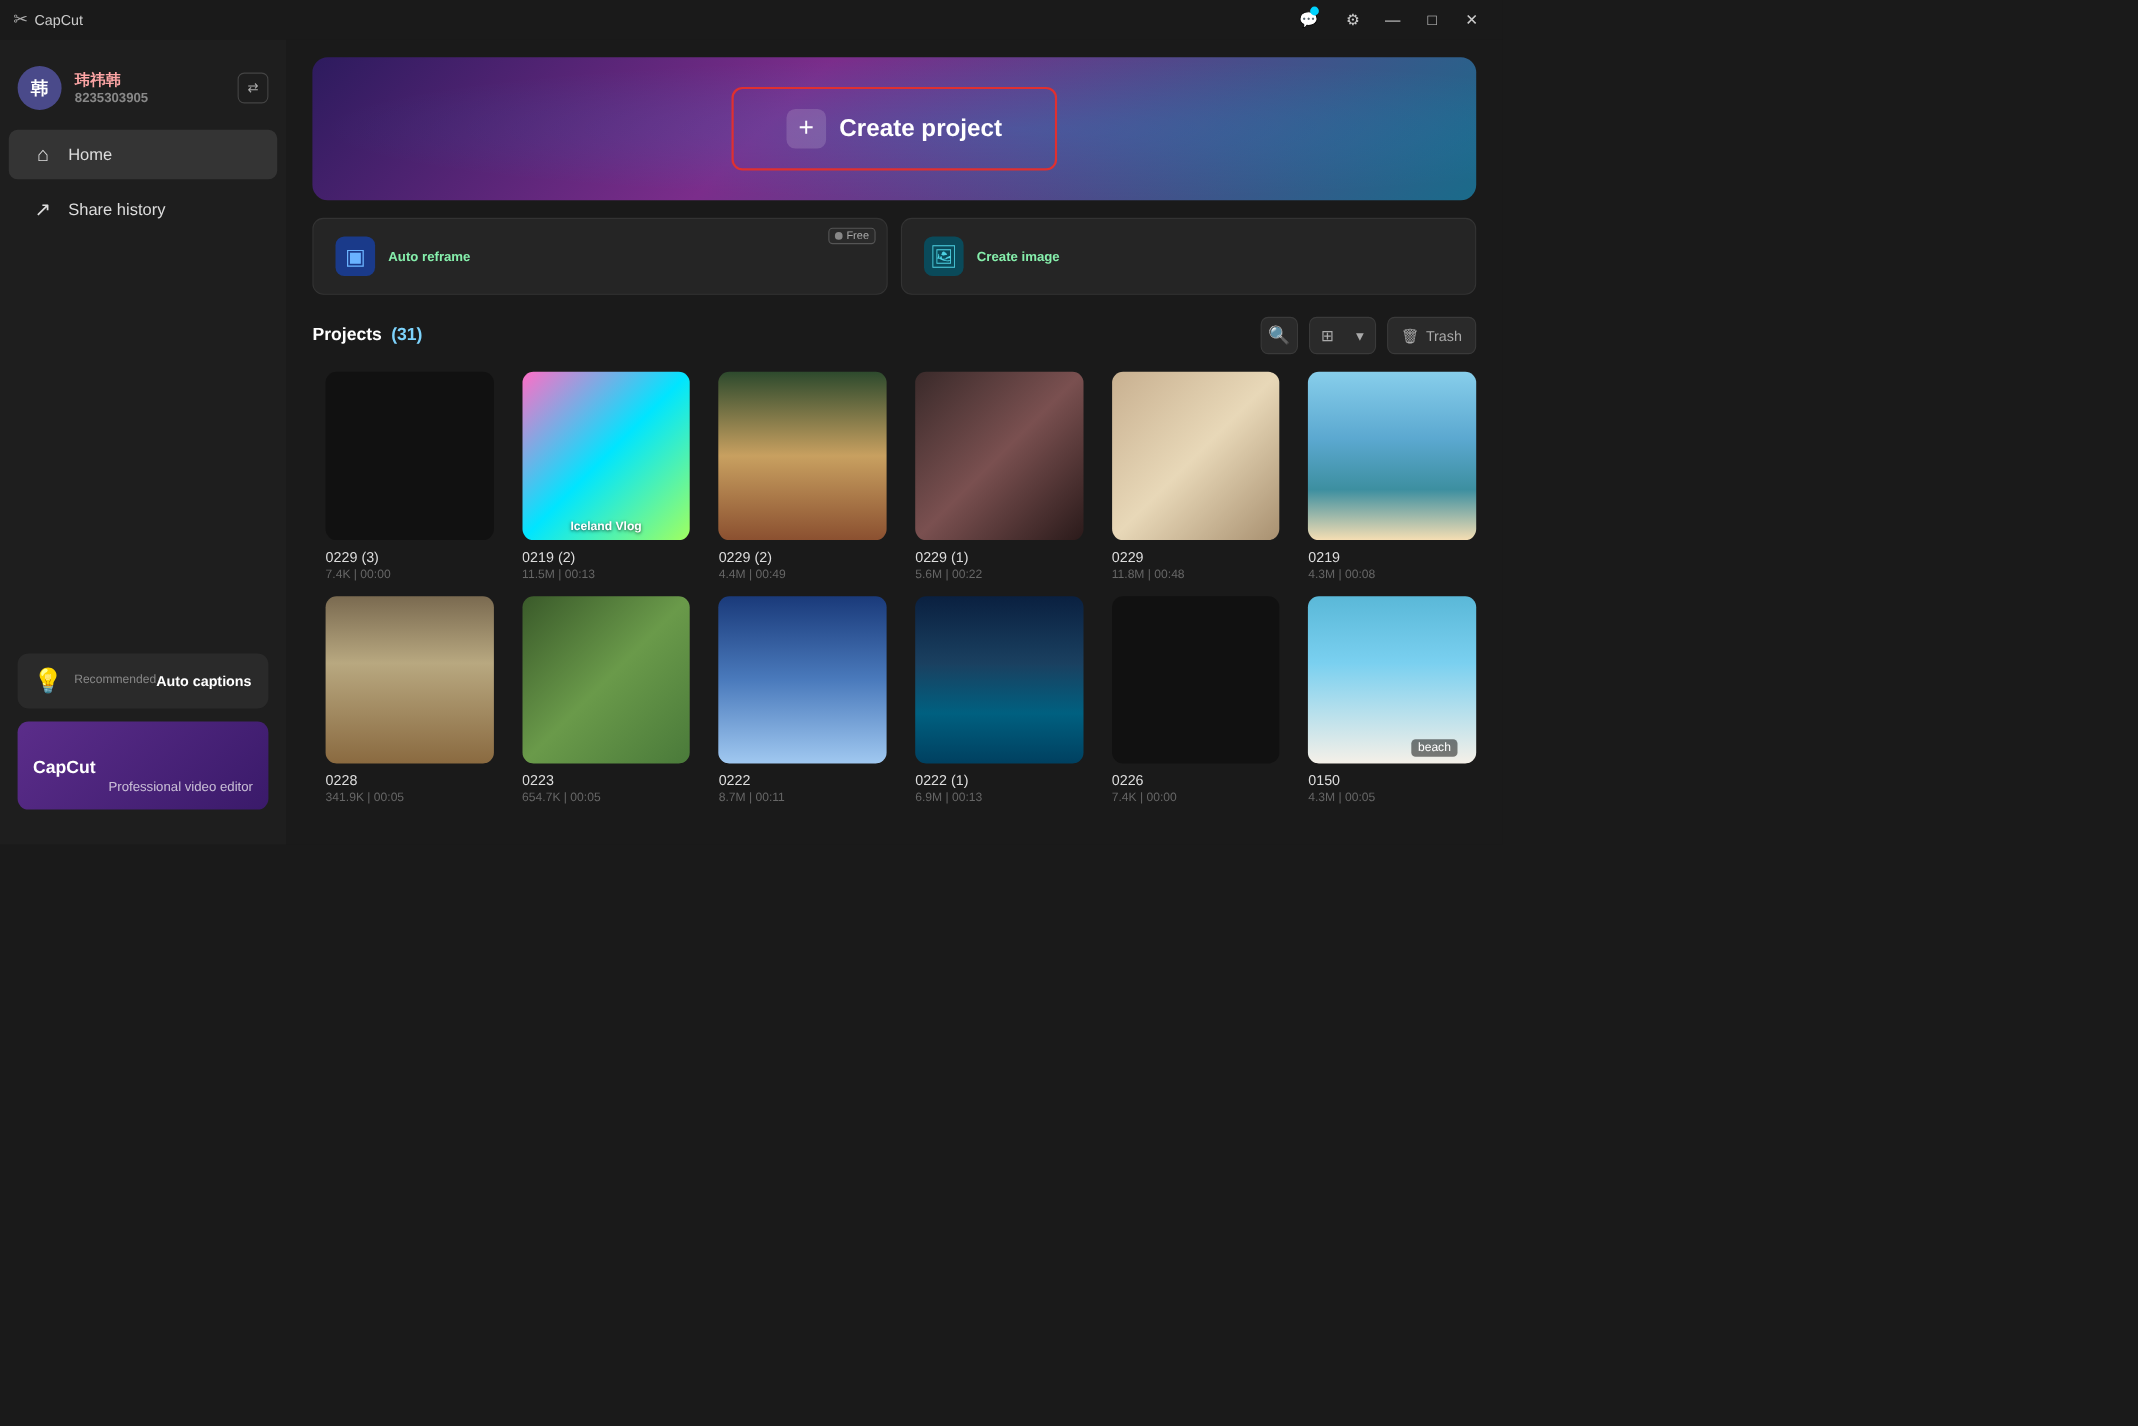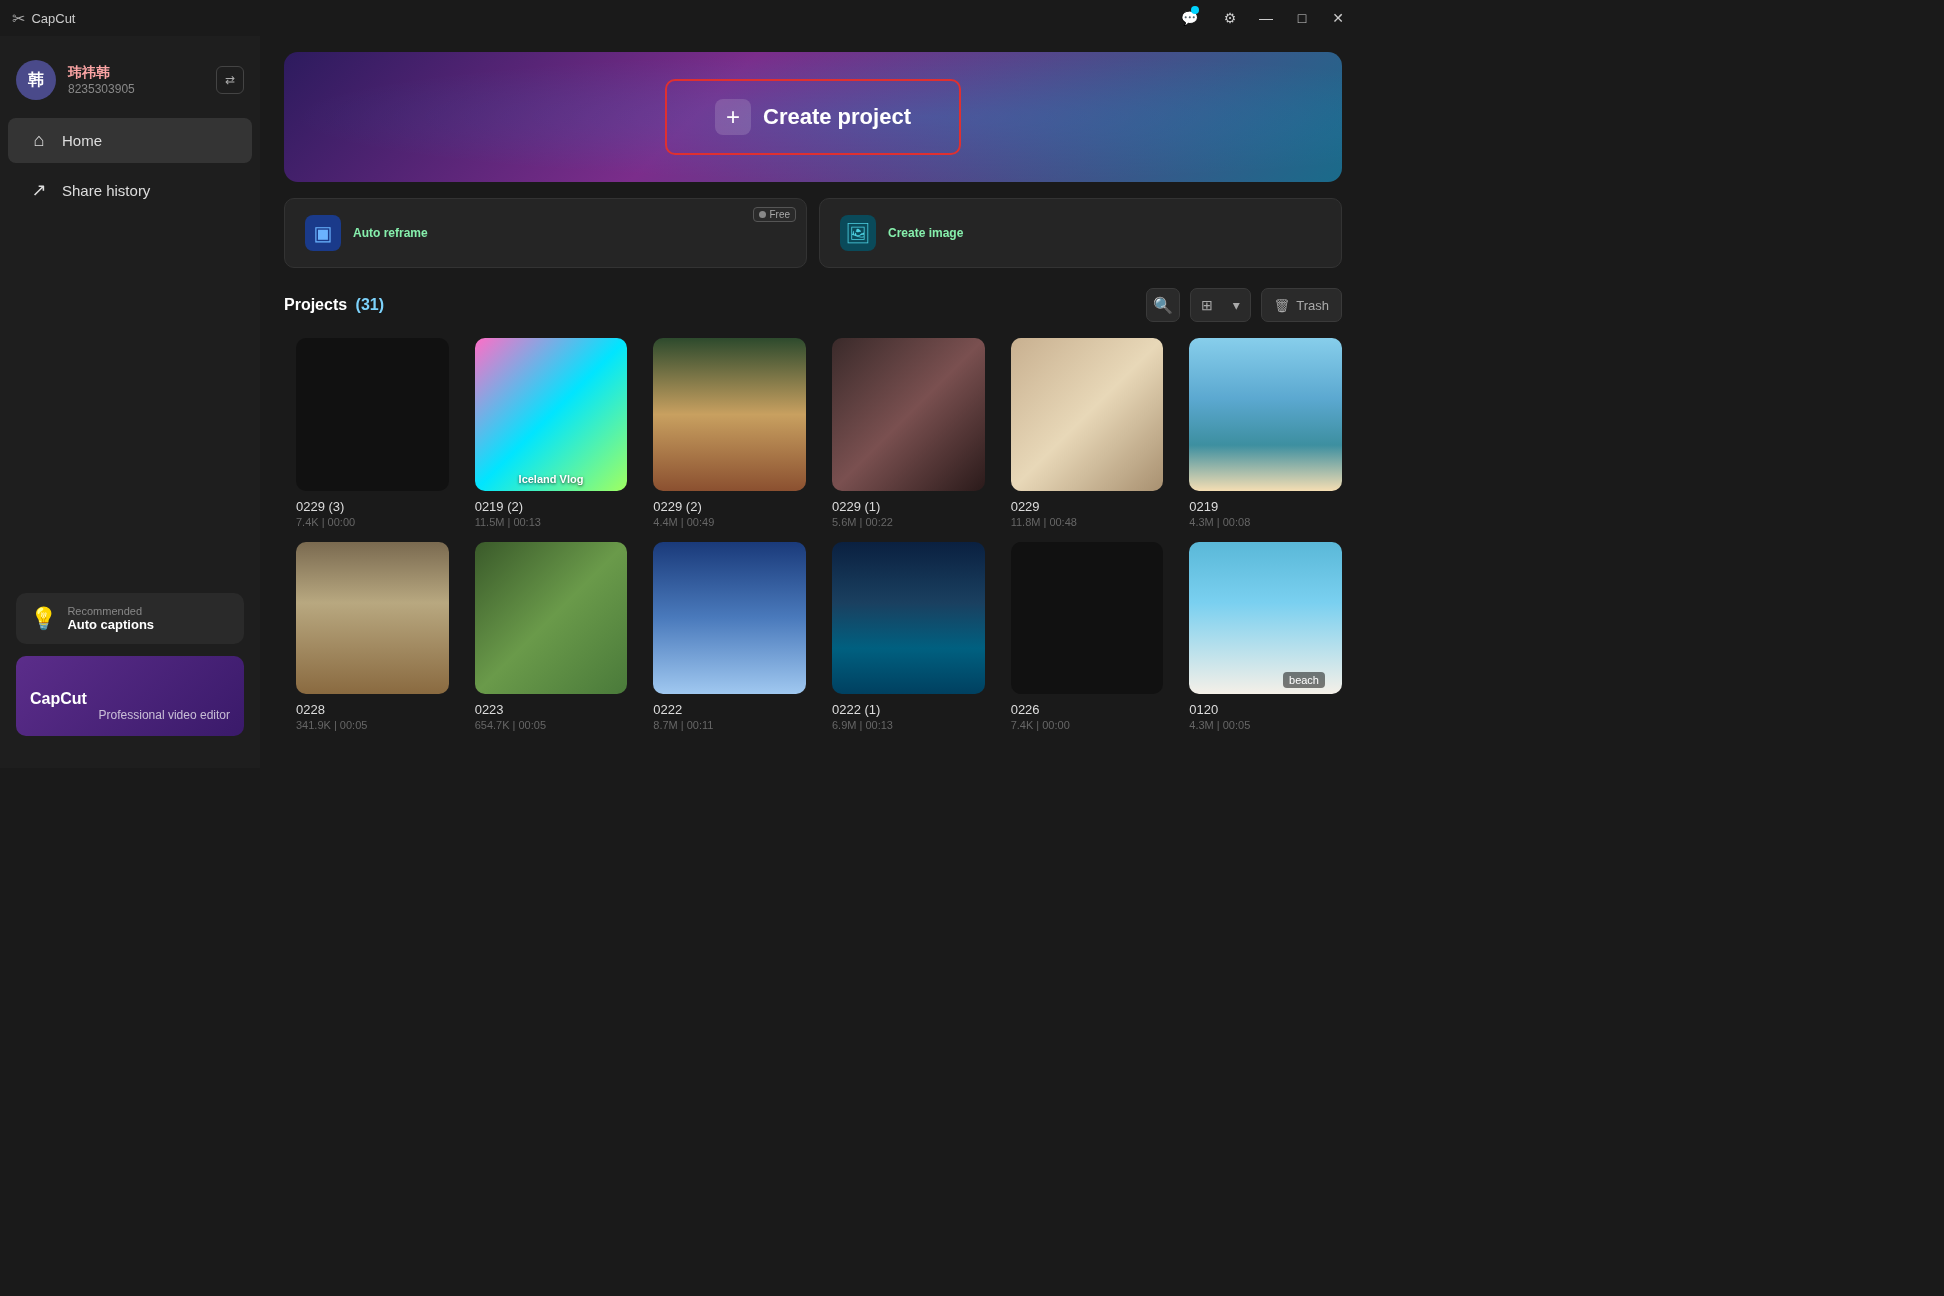--- a/index.html
+++ b/index.html
@@ -98,20 +98,21 @@
       flex: 1;
     }
     .user-name {
       font-size: 14px;
       font-weight: 600;
       color: #fca5a5;
     }
     .user-id {
       font-size: 12px;
       color: #888;
+      font-weight: bold;
     }
     .switch-icon {
       width: 28px;
       height: 28px;
       display: flex;
       align-items: center;
       justify-content: center;
       cursor: pointer;
       border: 1px solid #444;
       border-radius: 6px;
@@ -149,21 +150,21 @@
       display: flex;
       align-items: center;
       gap: 10px;
       cursor: pointer;
     }
     .rec-icon {
       font-size: 22px;
     }
     .rec-text {
       display: flex;
-      flex-direction: column;
+      flex-direction: row;
     }
     .rec-label {
       font-size: 11px;
       color: #888;
     }
     .rec-title {
       font-size: 13px;
       font-weight: 600;
       color: #fff;
     }
@@ -574,19 +575,19 @@
       <div class="project-item">
         <div class="project-thumb thumb-black"></div>
         <div class="project-name">0226</div>
         <div class="project-meta">7.4K | 00:00</div>
       </div>
 
       <div class="project-item">
         <div class="project-thumb" style="background: linear-gradient(180deg, #5ab8d8 0%, #7ad0f0 40%, #f5f0e8 100%); position:relative; display:flex; align-items:flex-end; justify-content:flex-end;">
           <span style="position:absolute; bottom:6px; right:17px; background:rgba(0,0,0,0.5); border-radius:4px; padding:2px 6px; font-size:11px; color:#fff;">beach</span>
         </div>
-        <div class="project-name">0120</div>
+        <div class="project-name">0150</div>
         <div class="project-meta">4.3M | 00:05</div>
       </div>
 
     </div>
   </div>
 </div>
 
 </body></html>

